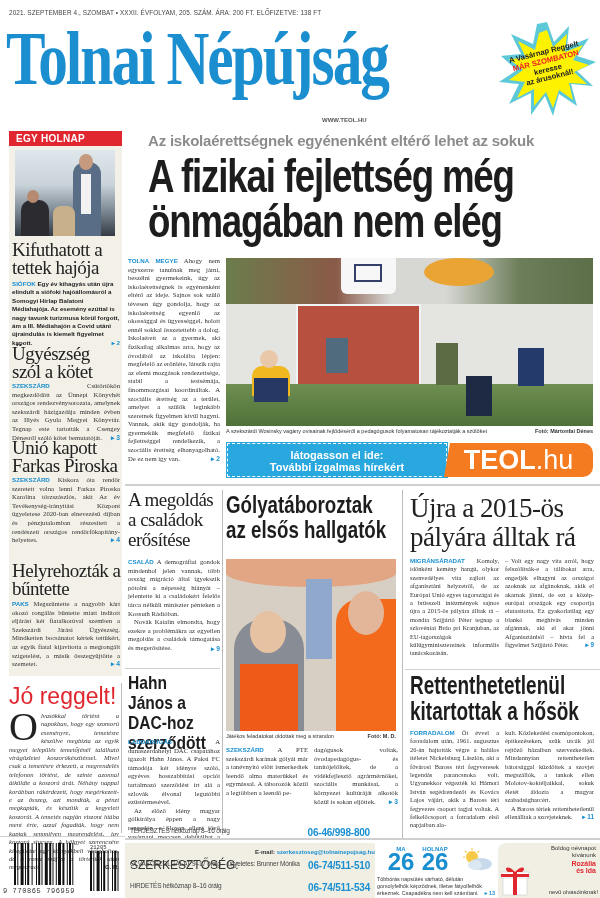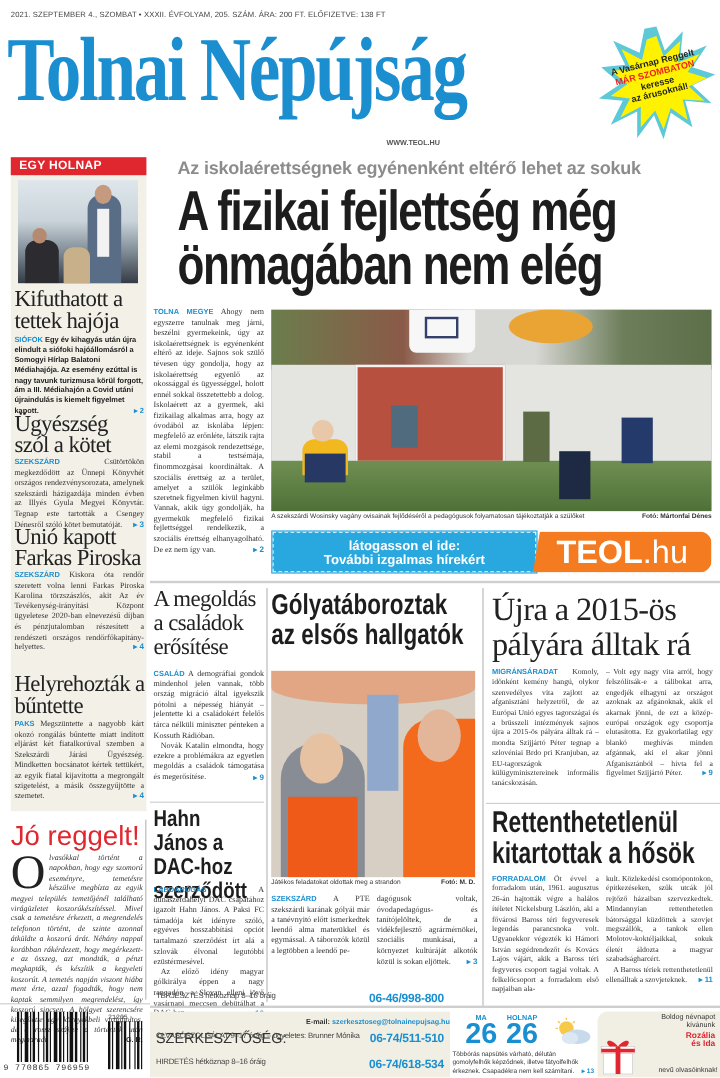--- a/index.html
+++ b/index.html
@@ -258,21 +258,21 @@
 <div class="abs contact" style="left:130px;top:860px;width:240px">
   <span>OLVASÓSZOLGÁLAT 9–17 óráig – ügyeletes: Brunner Mónika</span>
   <span class="ph">06-74/511-510</span>
 </div>
 <div class="abs contact" style="left:130px;top:827px;width:240px">
   <span>TERJESZTÉS hétköznap 8–16 óráig</span>
   <span class="ph">06-46/998-800</span>
 </div>
 <div class="abs contact" style="left:130px;top:882px;width:240px">
   <span>HIRDETÉS hétköznap 8–16 óráig</span>
-  <span class="ph">06-74/618-534</span>
+  <span class="ph">06-74/511-534</span>
 </div>
 
 <div class="abs sans" style="left:386px;top:846px;width:30px;text-align:center;color:#1a8fd0;font-weight:bold;font-size:6px">MA</div>
 <div class="abs sans" style="left:376px;top:850px;width:50px;text-align:center;color:#1a8fd0;font-weight:bold;font-size:24px;line-height:24px">26</div>
 <div class="abs sans" style="left:410px;top:846px;width:50px;text-align:center;color:#1a8fd0;font-weight:bold;font-size:6px">HOLNAP</div>
 <div class="abs sans" style="left:410px;top:850px;width:50px;text-align:center;color:#1a8fd0;font-weight:bold;font-size:24px;line-height:24px">26</div>
 <svg class="abs" style="left:460px;top:848px;width:34px;height:24px" viewBox="0 0 34 24">
   <circle cx="12" cy="9" r="6" fill="#f7c948"></circle>
   <g stroke="#f7c948" stroke-width="1.2">
       <line x1="12" y1="0" x2="12" y2="2"></line>

